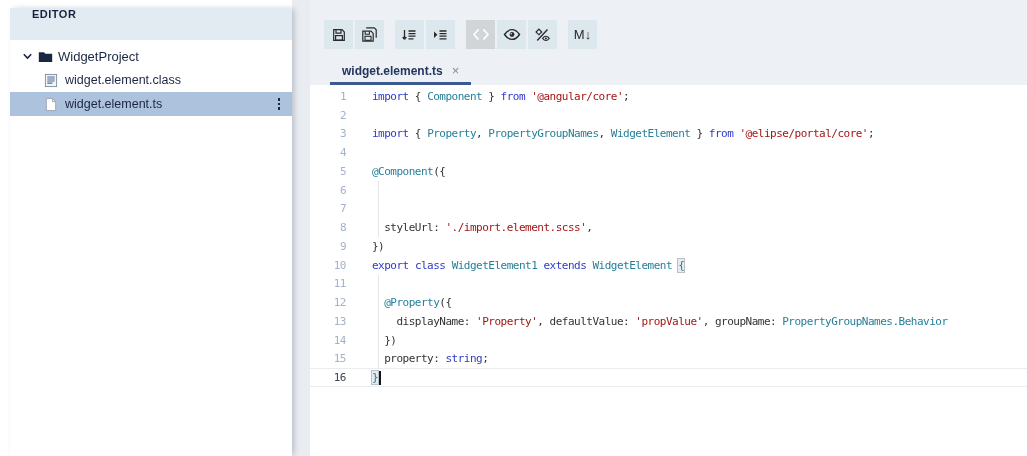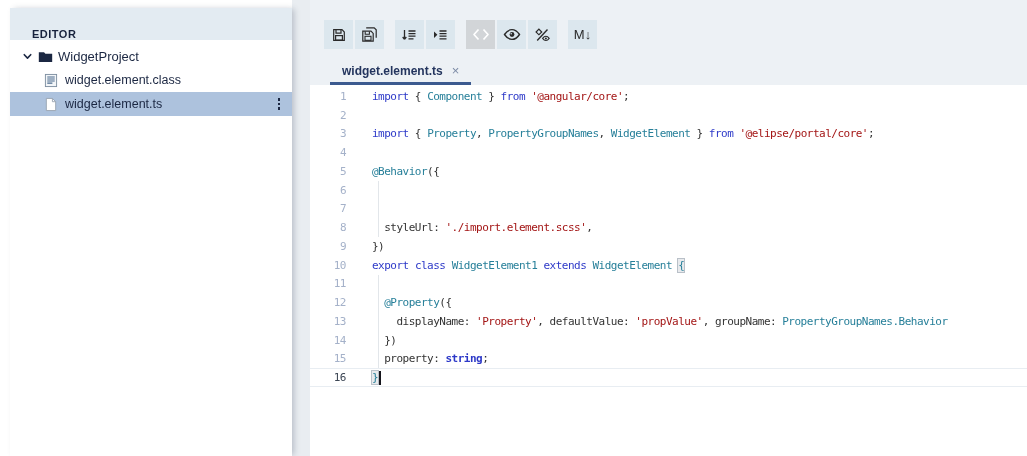--- a/index.html
+++ b/index.html
@@ -9,21 +9,21 @@
   
   #stage { position:relative; width:1027px; height:456px; background:#ffffff; }
 
   #sidebar { position:absolute; left:10px; top:8px; width:282px; height:448px;
              background:#ffffff; box-shadow:3px 0 6px -1px rgba(55,65,90,.28); z-index:2; }
   #panel-gap { position:absolute; left:292px; top:0; width:18px; height:456px; background:#e9edf1; z-index:1; }
   #main { position:absolute; left:310px; top:0; width:717px; height:456px; background:#ffffff; z-index:0; }
   #main-top { position:absolute; left:0; top:0; right:0; height:85px; background:#edf1f5; }
 
   
-  .sb-header { height:32px; background:#e3ebf2; display:flex; align-items:flex-end; padding-left:22px;
+  .sb-header { height:32px; background:#e3ebf2; display:flex; align-items:flex-start; padding-left:22px;
                font-size:11px; font-weight:bold; letter-spacing:.5px; color:#17223d; }
   .tree { padding-top:4px; }
   .tree-row { height:24px; display:flex; align-items:center; position:relative; cursor:pointer;
               color:#1b2742; font-size:12.5px; }
   .tree-row.selected { background:#adc2dd; }
   .tw { display:inline-flex; align-items:center; justify-content:center; }
   .chev { width:18px; margin-left:8px; }
   .ficon { width:18px; margin-left:0; }
   .root-label { margin-left:4px; font-size:13px; }
   .file-label { margin-left:5px; }
@@ -187,28 +187,28 @@
           <span class="tab-label">widget.element.ts</span>
           <span class="tab-close">×</span>
         </div>
       </div>
     </div>
     <div id="editor">
         <div class="eline"><span class="gut">1</span><span class="code"><span style="color: rgb(45, 57, 200);">import</span><span style="color: rgb(51, 51, 51);"> { </span><span style="color: rgb(38, 127, 153);">Component</span><span style="color: rgb(51, 51, 51);"> } </span><span style="color: rgb(45, 57, 200);">from</span><span style="color: rgb(51, 51, 51);"> </span><span style="color: rgb(163, 21, 21);">'@angular/core'</span><span style="color: rgb(51, 51, 51);">;</span></span></div>
         <div class="eline"><span class="gut">2</span><span class="code"></span></div>
         <div class="eline"><span class="gut">3</span><span class="code"><span style="color: rgb(45, 57, 200);">import</span><span style="color: rgb(51, 51, 51);"> { </span><span style="color: rgb(38, 127, 153);">Property</span><span style="color: rgb(51, 51, 51);">, </span><span style="color: rgb(38, 127, 153);">PropertyGroupNames</span><span style="color: rgb(51, 51, 51);">, </span><span style="color: rgb(38, 127, 153);">WidgetElement</span><span style="color: rgb(51, 51, 51);"> } </span><span style="color: rgb(45, 57, 200);">from</span><span style="color: rgb(51, 51, 51);"> </span><span style="color: rgb(163, 21, 21);">'@elipse/portal/core'</span><span style="color: rgb(51, 51, 51);">;</span></span></div>
         <div class="eline"><span class="gut">4</span><span class="code"></span></div>
-        <div class="eline"><span class="gut">5</span><span class="code"><span style="color: rgb(38, 127, 153);">@Behavior</span><span style="color: rgb(51, 51, 51);">({</span></span></div>
+        <div class="eline"><span class="gut">5</span><span class="code"><span style="color: rgb(38, 127, 153);">@Component</span><span style="color: rgb(51, 51, 51);">({</span></span></div>
         <div class="eline"><span class="guide"></span><span class="gut">6</span></div>
         <div class="eline"><span class="guide"></span><span class="gut">7</span></div>
         <div class="eline"><span class="guide"></span><span class="gut">8</span><span class="code"><span style="color: rgb(51, 51, 51);">  styleUrl: </span><span style="color: rgb(163, 21, 21);">'./import.element.scss'</span><span style="color: rgb(51, 51, 51);">,</span></span></div>
         <div class="eline"><span class="gut">9</span><span class="code"><span style="color: rgb(51, 51, 51);">})</span></span></div>
         <div class="eline"><span class="gut">10</span><span class="code"><span style="color: rgb(45, 57, 200);">export</span><span style="color: rgb(51, 51, 51);"> </span><span style="color: rgb(45, 57, 200);">class</span><span style="color: rgb(51, 51, 51);"> </span><span style="color: rgb(38, 127, 153);">WidgetElement1</span><span style="color: rgb(51, 51, 51);"> </span><span style="color: rgb(45, 57, 200);">extends</span><span style="color: rgb(51, 51, 51);"> </span><span style="color: rgb(38, 127, 153);">WidgetElement</span><span style="color: rgb(51, 51, 51);"> </span><span class="tok-mb" style="color: rgb(38, 127, 153);">{</span></span></div>
         <div class="eline"><span class="guide"></span><span class="gut">11</span><span class="code"></span></div>
         <div class="eline"><span class="guide"></span><span class="gut">12</span><span class="code"><span style="color: rgb(51, 51, 51);">  </span><span style="color: rgb(38, 127, 153);">@Property</span><span style="color: rgb(51, 51, 51);">({</span></span></div>
         <div class="eline"><span class="guide"></span><span class="gut">13</span><span class="code"><span style="color: rgb(51, 51, 51);">    displayName: </span><span style="color: rgb(163, 21, 21);">'Property'</span><span style="color: rgb(51, 51, 51);">, defaultValue: </span><span style="color: rgb(163, 21, 21);">'propValue'</span><span style="color: rgb(51, 51, 51);">, groupName: </span><span style="color: rgb(38, 127, 153);">PropertyGroupNames.Behavior</span></span></div>
         <div class="eline"><span class="guide"></span><span class="gut">14</span><span class="code"><span style="color: rgb(51, 51, 51);">  })</span></span></div>
-        <div class="eline"><span class="guide"></span><span class="gut">15</span><span class="code"><span style="color: rgb(51, 51, 51);">  property: </span><span style="color: rgb(45, 57, 200); font-weight: bold;">string</span><span style="color: rgb(51, 51, 51);">;</span></span></div>
+        <div class="eline"><span class="guide"></span><span class="gut">15</span><span class="code"><span style="color: rgb(51, 51, 51);">  property: </span><span style="color: rgb(45, 57, 200);">string</span><span style="color: rgb(51, 51, 51);">;</span></span></div>
         <div class="eline current"><span class="gut active">16</span><span class="code"><span class="tok-mb" style="color: rgb(38, 127, 153);">}</span><span class="cursor"></span></span></div>
       </div>
   </div>
 
 </div>
 
 </body></html>

